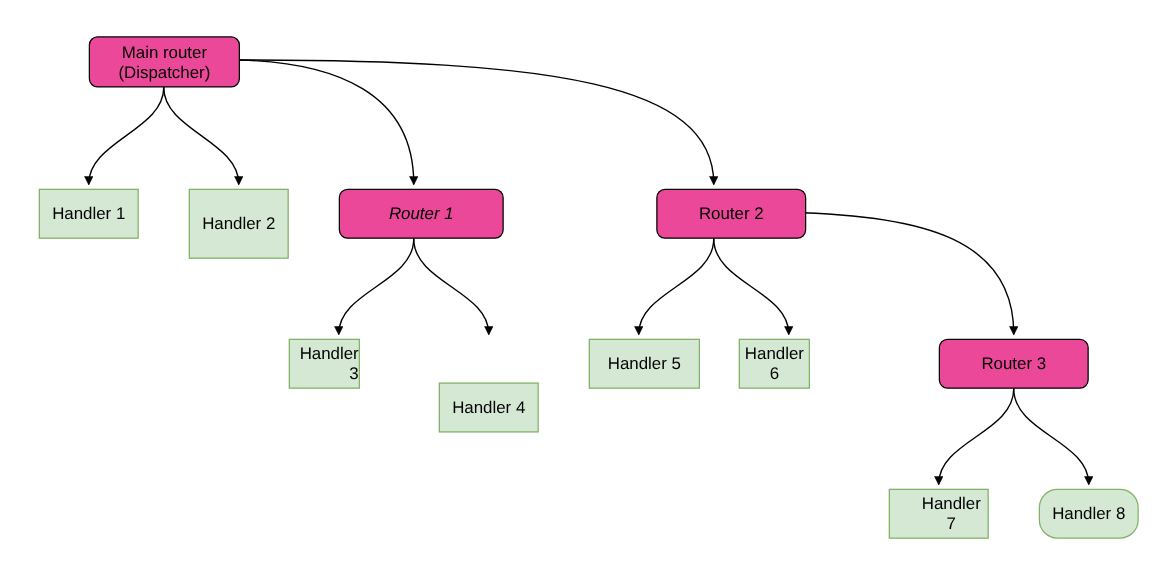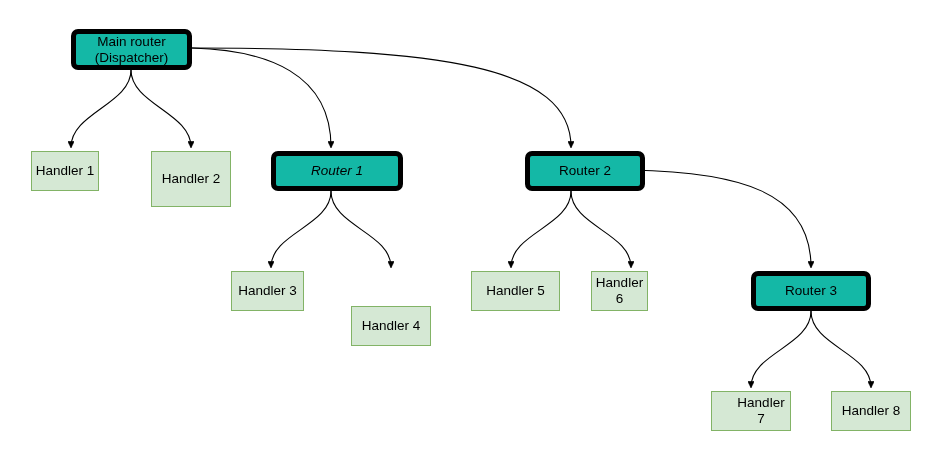--- a/index.html
+++ b/index.html
@@ -18,22 +18,22 @@
     align-items:center;
     justify-content:center;
     text-align:center;
     font-size:13.5px;
     line-height:16px;
     color:#000000;
     white-space:pre-line;
     z-index:2;
   }
   .node.router{
-    background:#14b8a6;
-    border:5px solid #000000;
+    background:#ec4899;
+    border:1px solid #000000;
     border-radius:7px;
   }
   .node.handler{
     background:#d5e8d4;
     border:1px solid #82b366;
     border-radius:0;
   }
   .node-label{pointer-events:none;}
 </style>
 </head>
@@ -58,26 +58,26 @@
         <path d="M 571 191 C 571 226 631 233 631 267" marker-end="url(#arrow)" stroke="#000000"></path>
         <path d="M 631 170 C 740 172 811 192 811 267" marker-end="url(#arrow)" stroke="#000000"></path>
         <path d="M 811 311 C 811 346 751 353 751 387" marker-end="url(#arrow)" stroke="#000000"></path>
         <path d="M 811 311 C 811 346 871 353 871 387" marker-end="url(#arrow)" stroke="#000000"></path>
       </g>
   </svg>
 
   <div id="node-layer">
       <div class="node router" style="left: 71px; top: 29px; width: 121px; height: 41px;"><span class="node-label">Main router
 (Dispatcher)</span></div>
-      <div class="node handler" style="left: 31px; top: 151px; width: 68px; height: 40px;"><span class="node-label">Handler 1</span></div>
+      <div class="node handler" style="left: 31px; top: 151px; width: 80px; height: 40px;"><span class="node-label">Handler 1</span></div>
       <div class="node handler" style="left: 151px; top: 151px; width: 80px; height: 56px;"><span class="node-label">Handler 2</span></div>
       <div class="node router" style="left: 271px; top: 151px; width: 132px; height: 40px; font-style: italic;"><span class="node-label">Router 1</span></div>
       <div class="node router" style="left: 511px; top: 151px; width: 120px; height: 40px; margin-left: 14px;"><span class="node-label">Router 2</span></div>
-      <div class="node handler" style="left: 231px; top: 271px; width: 73px; height: 40px; text-align: right;"><span class="node-label">Handler 3</span></div>
+      <div class="node handler" style="left: 231px; top: 271px; width: 57px; height: 40px; text-align: right;"><span class="node-label">Handler 3</span></div>
       <div class="node handler" style="left: 351px; top: 271px; width: 80px; height: 40px; margin-top: 35px;"><span class="node-label">Handler 4</span></div>
       <div class="node handler" style="left: 471px; top: 271px; width: 89px; height: 40px;"><span class="node-label">Handler 5</span></div>
       <div class="node handler" style="left: 591px; top: 271px; width: 57px; height: 40px;"><span class="node-label">Handler 6</span></div>
       <div class="node router" style="left: 751px; top: 271px; width: 120px; height: 40px;"><span class="node-label">Router 3</span></div>
       <div class="node handler" style="left: 711px; top: 391px; width: 80px; height: 40px; padding-left: 20px;"><span class="node-label">Handler 7</span></div>
-      <div class="node handler" style="left: 831px; top: 391px; width: 80px; height: 40px;"><span class="node-label">Handler 8</span></div>
+      <div class="node handler" style="left: 831px; top: 391px; width: 80px; height: 40px; border-radius: 15px;"><span class="node-label">Handler 8</span></div>
     </div>
 
 </div>
 
 </body></html>

